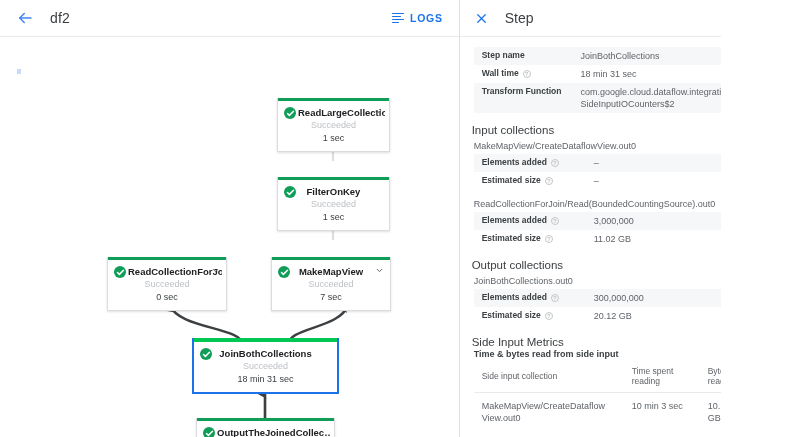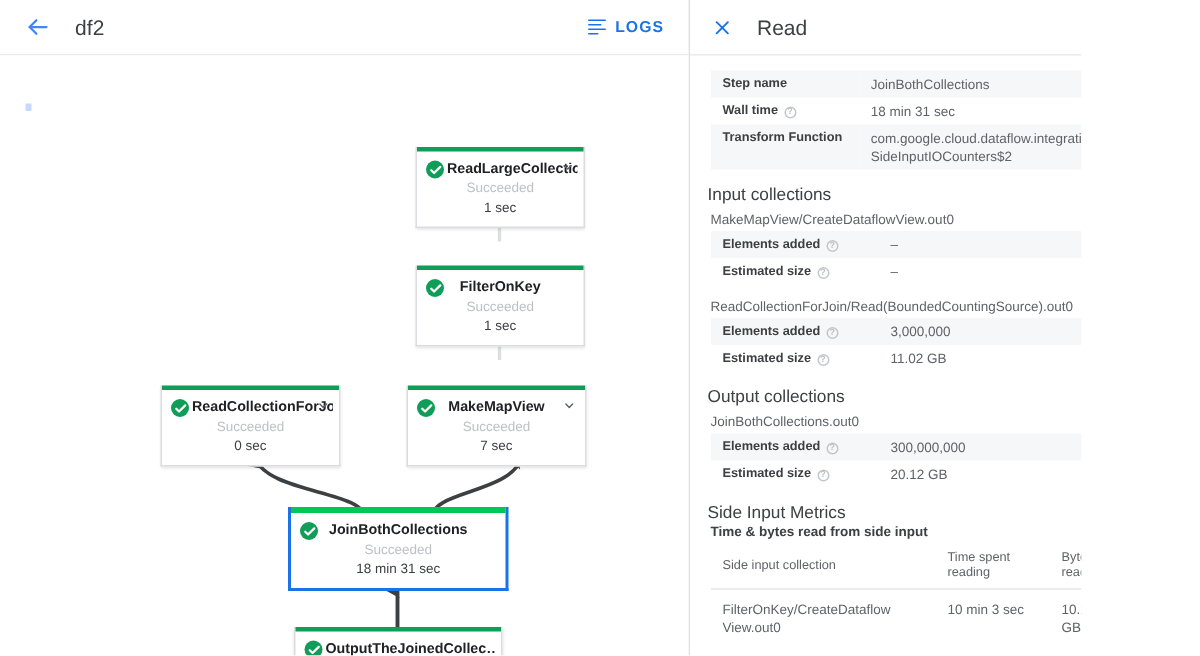--- a/index.html
+++ b/index.html
@@ -310,21 +310,21 @@
 
   <div id="right">
 
     <div id="panel-head">
       <div class="close-x">
         <svg width="15" height="15" viewBox="0 0 24 24" fill="none" stroke="#1a73e8" stroke-width="2" stroke-linecap="round">
             <line x1="18" y1="6" x2="6" y2="18"></line>
             <line x1="6" y1="6" x2="18" y2="18"></line>
           </svg>
       </div>
-      <div class="panel-title">Read</div>
+      <div class="panel-title">Step</div>
     </div>
 
     <div id="panel-body">
 
       <table class="prop-table">
         <tbody>
             <tr class="shade">
           <td class="prop-key"><span>Step name</span></td>
           <td class="prop-val">JoinBothCollections</td>
         </tr>
@@ -391,21 +391,21 @@
       <table class="si-table">
         <thead>
           <tr>
             <th class="si-c1">Side input collection</th>
             <th class="si-c2">Time spent reading</th>
             <th>Bytes read</th>
           </tr>
         </thead>
         <tbody>
           <tr>
-            <td>FilterOnKey/CreateDataflow View.out0</td>
+            <td>MakeMapView/CreateDataflow View.out0</td>
             <td>10 min 3 sec</td>
             <td>10.14 GB</td>
           </tr>
         </tbody>
       </table>
 
     </div>
   </div>
 </div>
 

